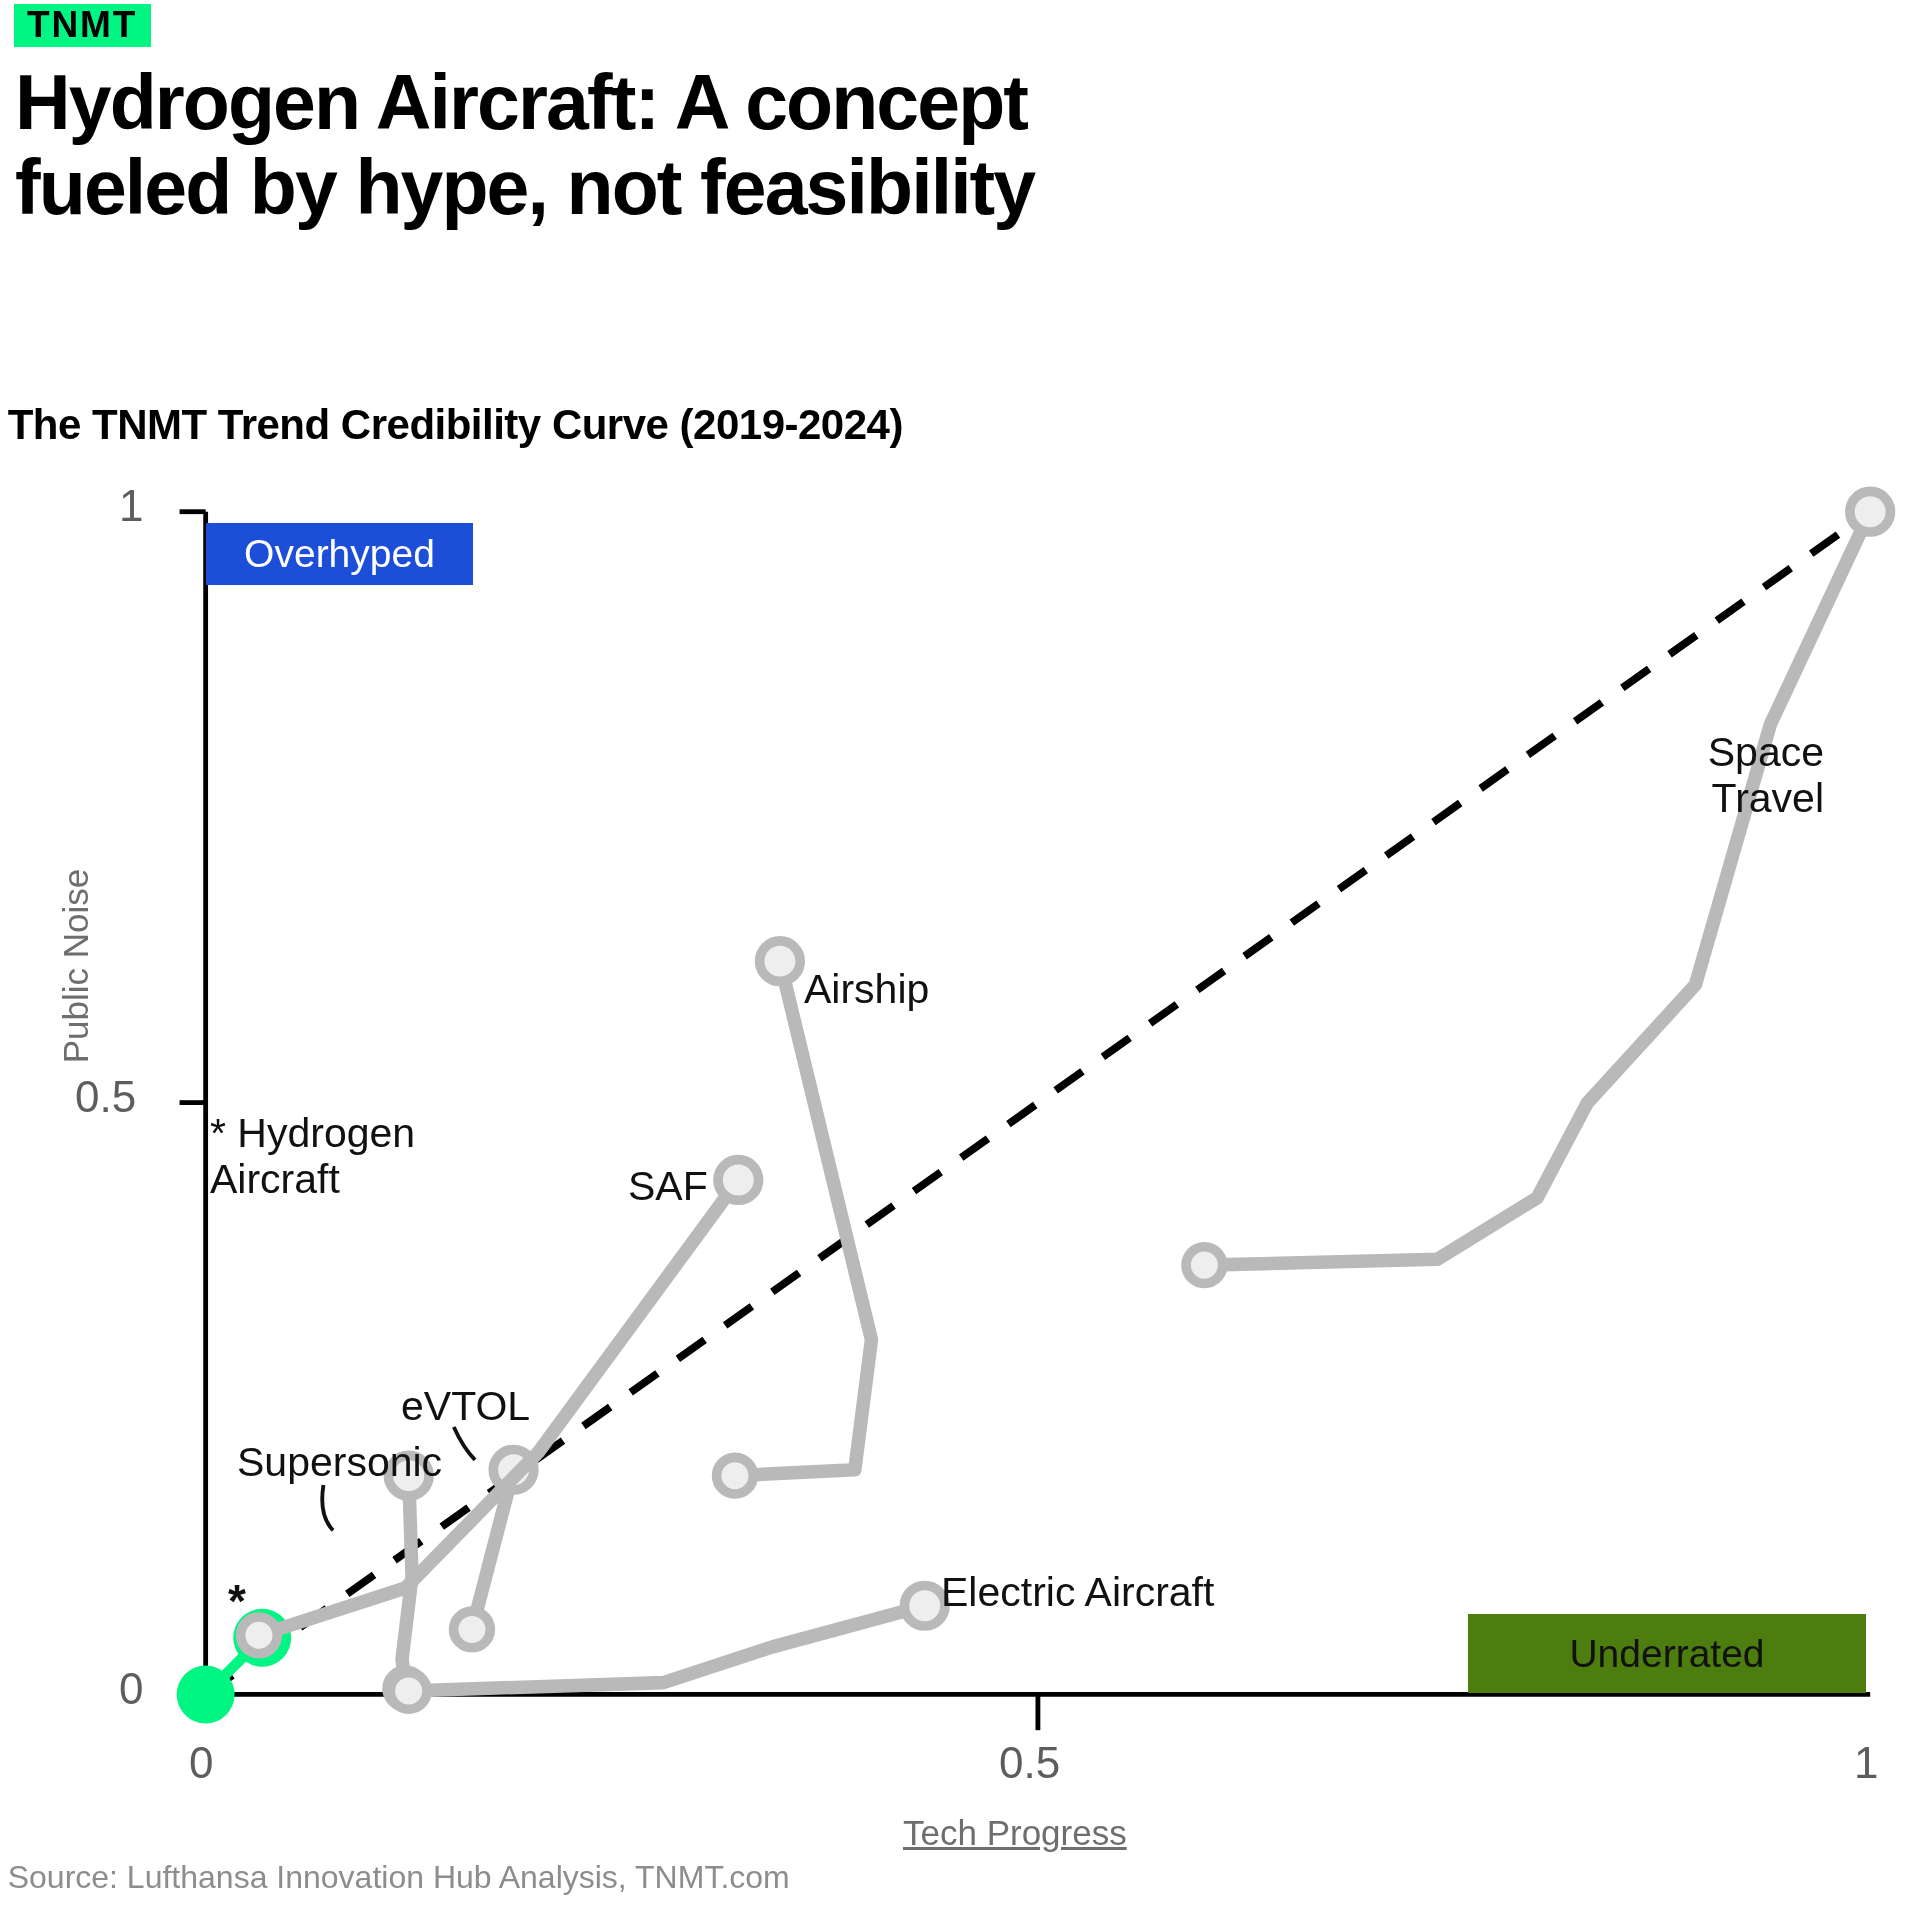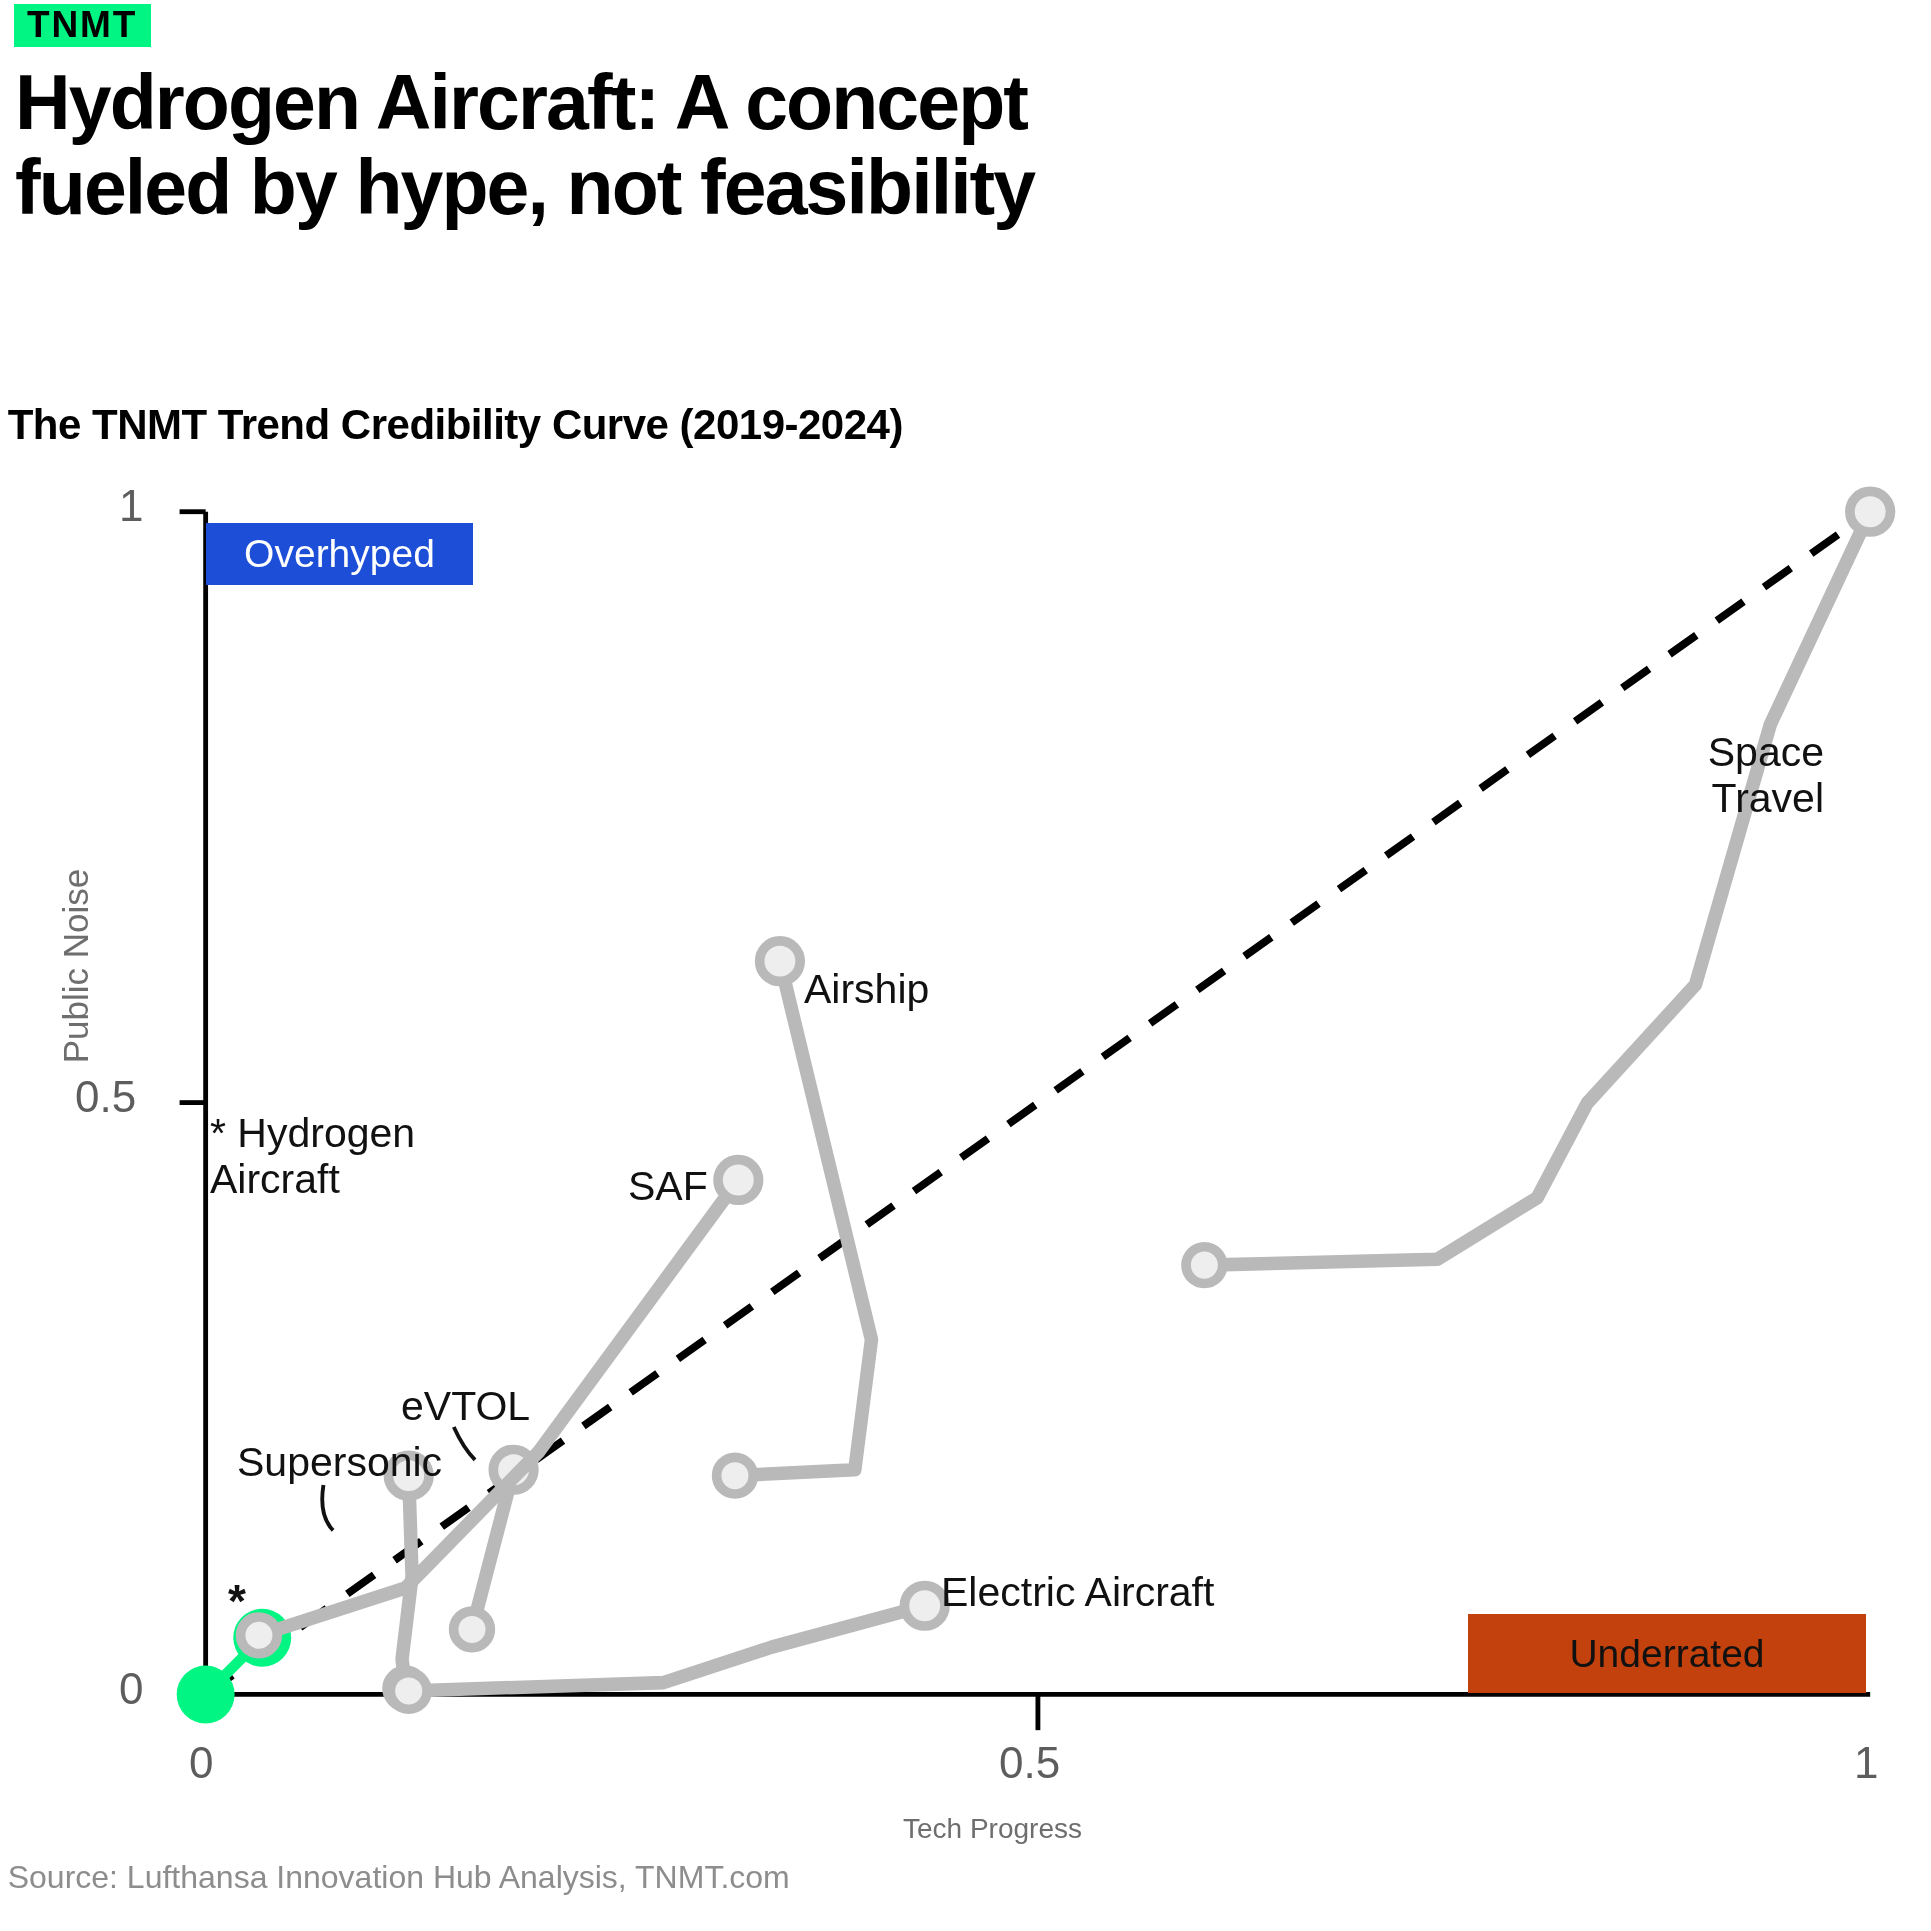--- a/index.html
+++ b/index.html
@@ -31,33 +31,33 @@
   #source{
     position:absolute;left:7.7px;top:1859px;
     font-size:32px;color:#8d8d8d;
   }
   
   #chart{position:absolute;left:0;top:0;width:1931px;height:1931px;}
   #ylab{
     position:absolute;left:-50px;top:946px;width:251px;text-align:center;
     transform:rotate(-90deg);color:#6e6e6e;font-size:35px;
   }
-  #xlab{position:absolute;left:903px;top:1813px;color:#6e6e6e;font-size:28px;}
+  #xlab{position:absolute;left:903px;top:1813px;color:#6e6e6e;font-size:35px;text-decoration:underline;}
   .tick-text{position:absolute;color:#5d5d5d;font-size:44px;}
   .badge{
     position:absolute;display:flex;align-items:center;justify-content:center;
     font-size:39px;
   }
   #badge-over{
     left:206px;top:523px;width:267px;height:62px;
     background:#1d4ed8;color:#ffffff;
   }
   #badge-under{
     left:1468px;top:1614px;width:398px;height:79px;
-    background:#c2410c;color:#111111;
+    background:#4d7c0f;color:#111111;
   }
   .pt-label{position:absolute;color:#111;font-size:41px;line-height:46px;text-align:center;}
   #hyd-note{position:absolute;left:210px;top:1110px;color:#111;font-size:41px;line-height:46px;}
   #star{position:absolute;left:228px;top:1574px;color:#111;font-size:46px;font-weight:bold;}
 </style>
 </head>
 <body>
 
 <div id="logo">TNMT</div>
 

